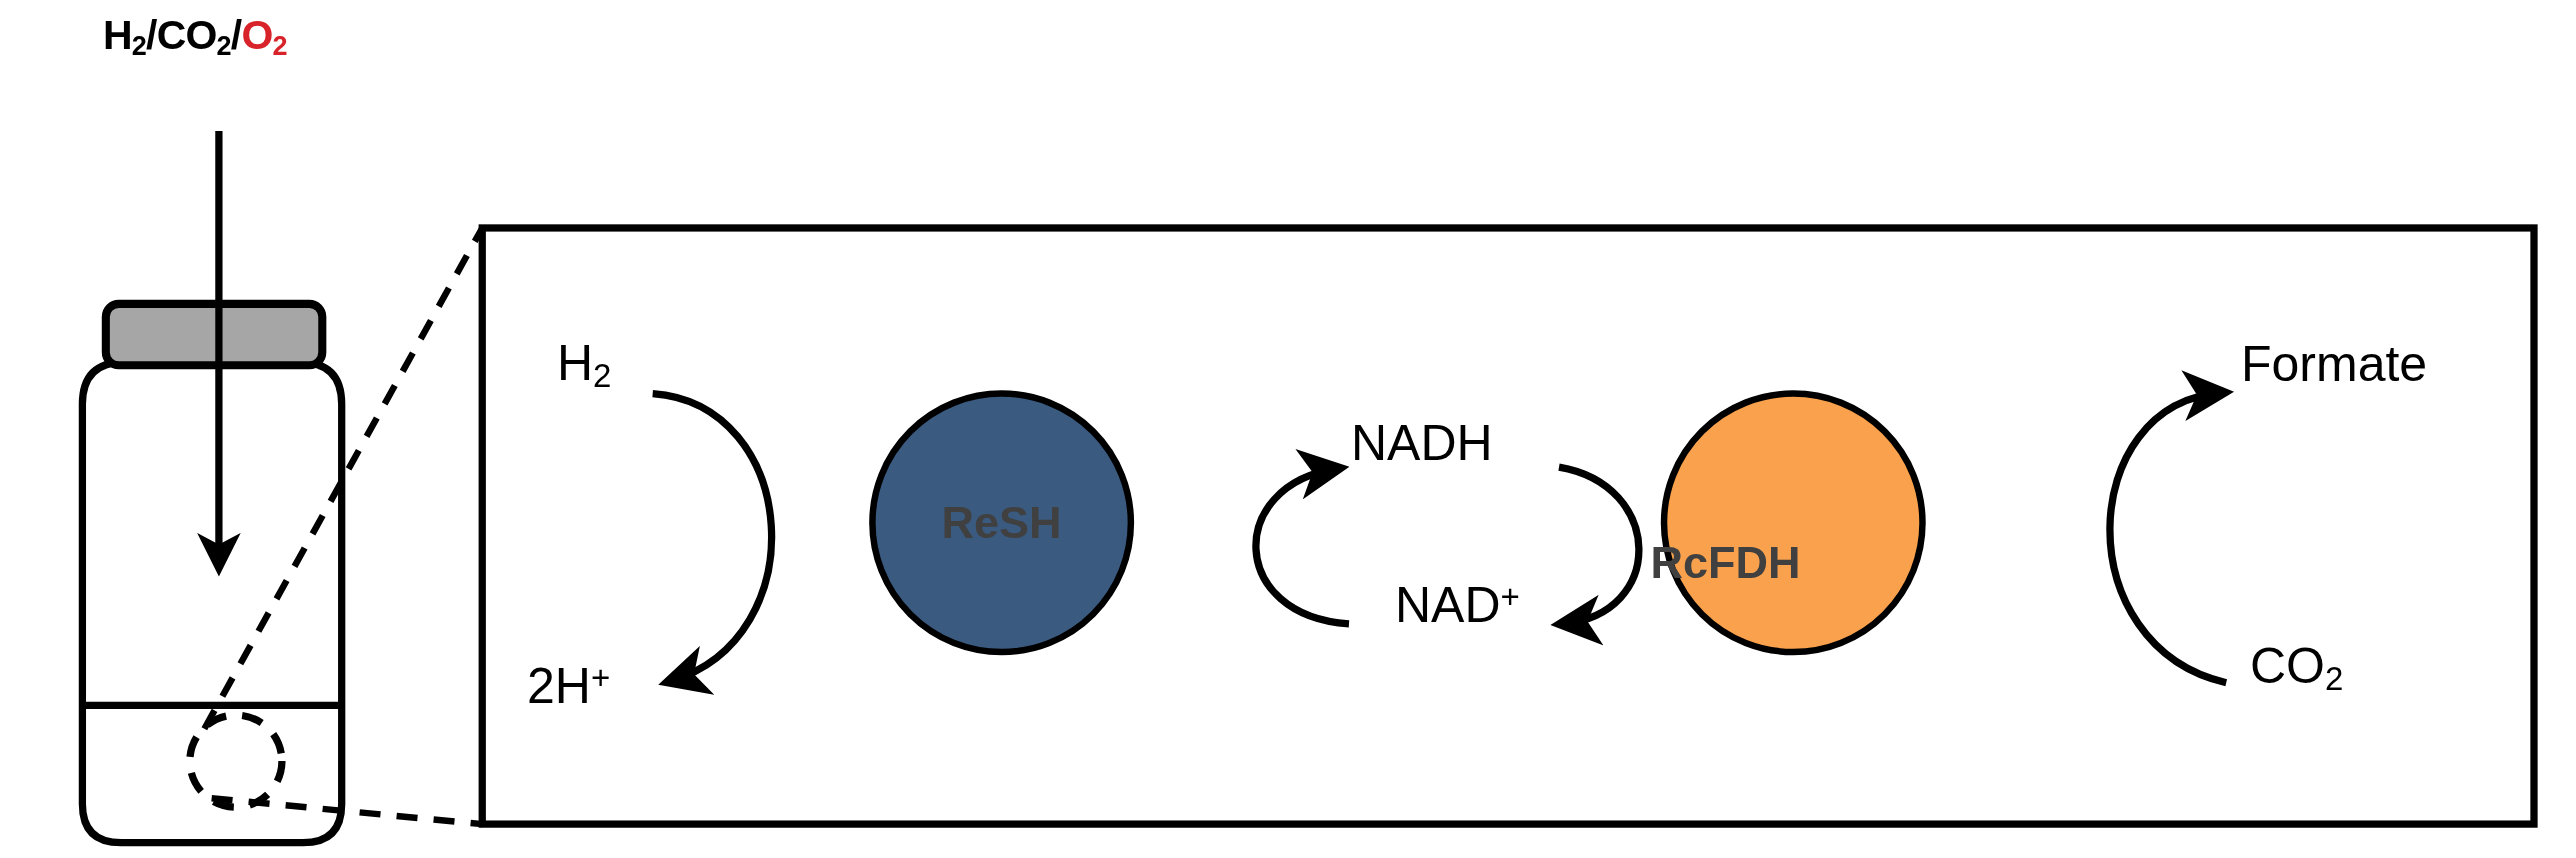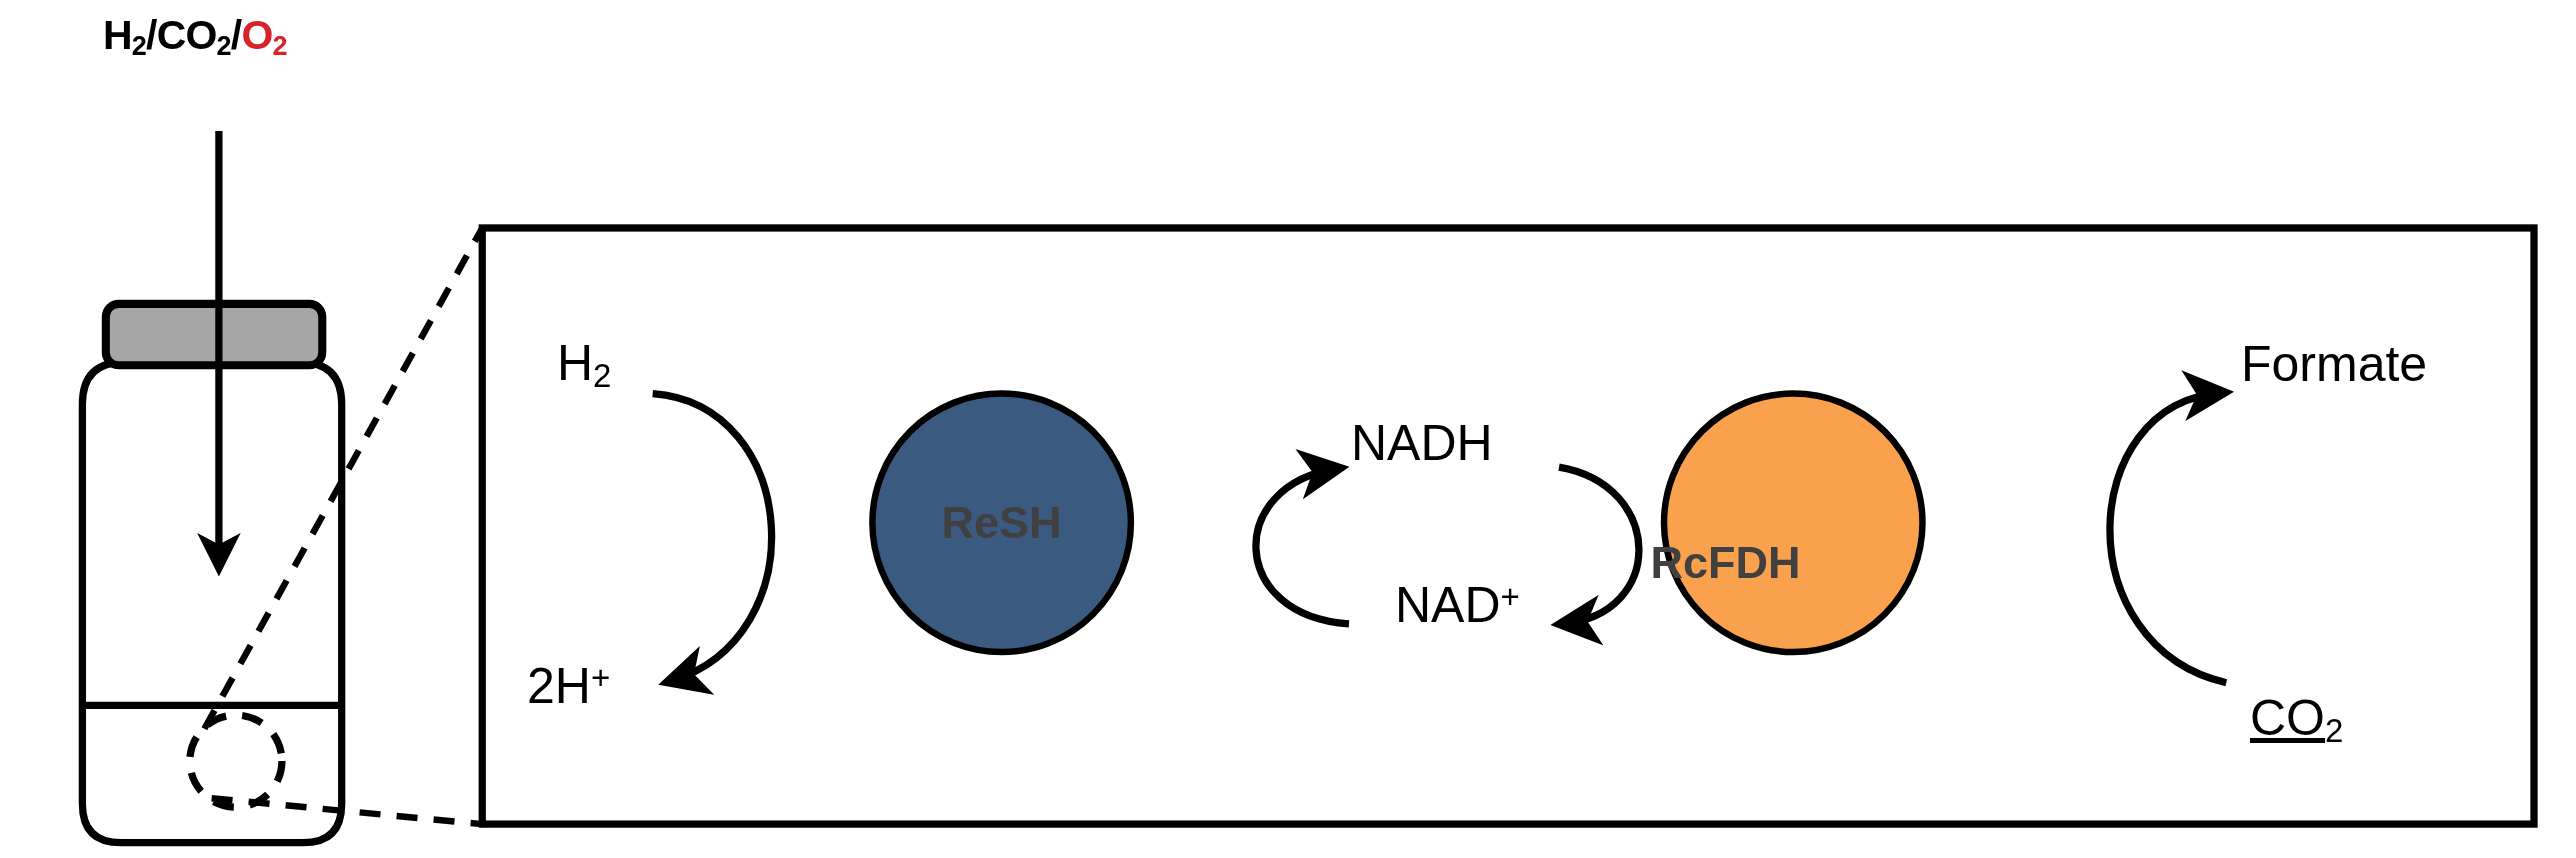--- a/index.html
+++ b/index.html
@@ -51,21 +51,21 @@
   .species {
     font-size: 50px;
     font-weight: normal;
     text-align: center;
   }
   #lbl-h2       { left: 557px;  top: 338px; }
   #lbl-2hplus   { left: 527px;  top: 661px; }
   #lbl-nadh     { left: 1351px; top: 418px; }
   #lbl-nadplus  { left: 1351px; top: 580px; margin-left: 44px; }
   #lbl-formate  { left: 2241px; top: 339px; }
-  #lbl-co2      { left: 2250px; top: 693px; text-decoration: underline; }
+  #lbl-co2      { left: 2250px; top: 641px; }
   .enzyme-label {
     position: absolute;
     color: #404040;
     font-size: 45px;
     font-weight: bold;
     white-space: nowrap;
     font-family: "Liberation Sans", sans-serif;
     text-align: center;
   }
   #resh-label {

